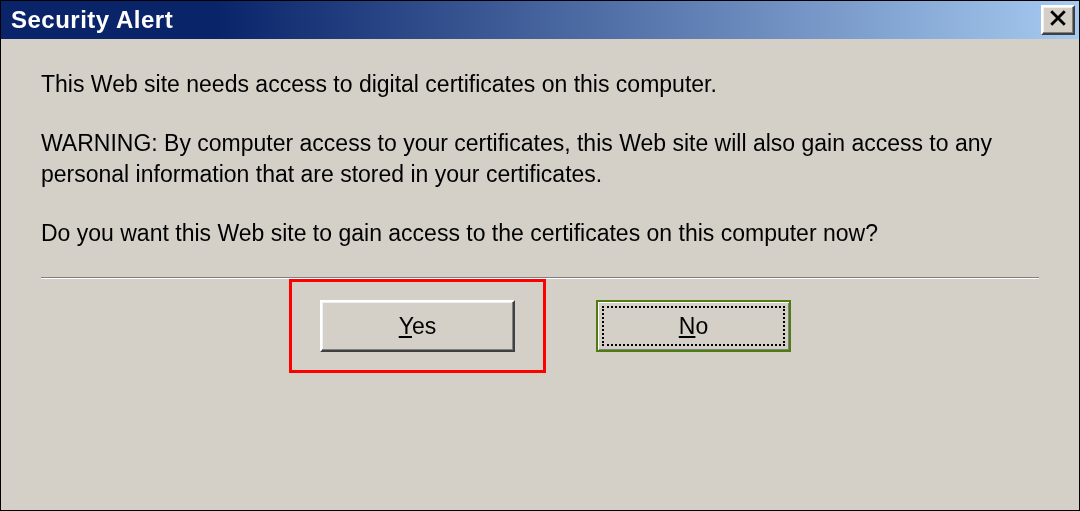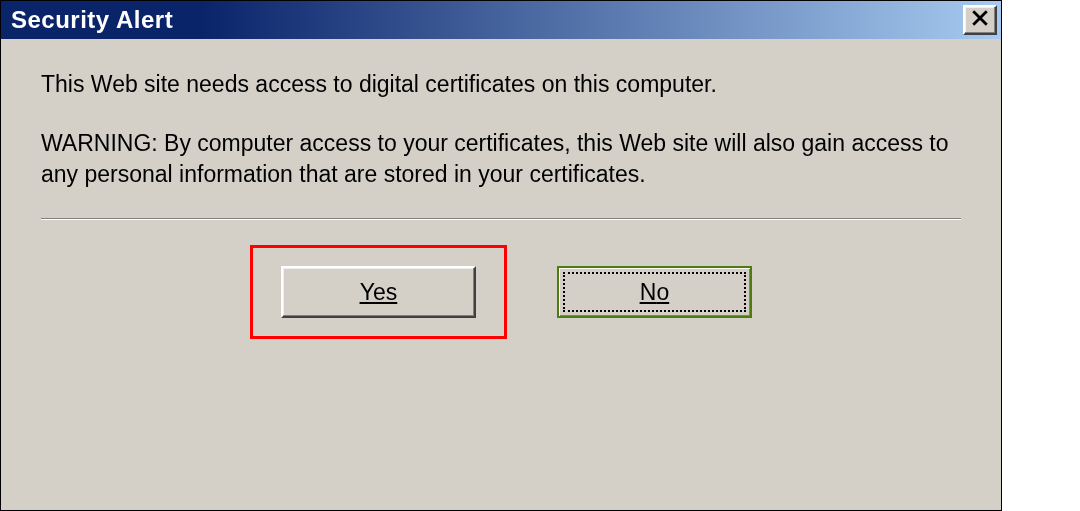--- a/index.html
+++ b/index.html
@@ -6,21 +6,21 @@
     margin: 0;
     padding: 0;
     width: 1080px;
     height: 511px;
     overflow: hidden;
     font-family: "Tahoma", "Segoe UI", sans-serif;
     background: #ffffff;
   }
 
   .window {
-    width: 1002px;
+    width: 1080px;
     height: 511px;
     background: #d4d0c8; 
     border: 1px solid #000000;
     box-sizing: border-box;
     display: flex;
     flex-direction: column;
   }
 
   
   .titlebar {
@@ -80,23 +80,21 @@
     border-bottom: 1px solid #ffffff;
     margin: 0;
   }
 
   
   .button-row {
     display: flex;
     align-items: center;
     justify-content: center;
     gap: 50px;
-    padding-top: 25px;
     padding-bottom: 15px;
-    text-decoration: underline;
   }
 
   .highlight-box {
     border: 3px solid #ff0000;
     padding: 18px 28px;
     display: inline-flex;
     align-items: center;
     justify-content: center;
   }
 
@@ -152,20 +150,21 @@
           <line x1="14" y1="2" x2="2" y2="14" stroke="#000" stroke-width="2.5"></line>
         </svg>
       </span>
     </div>
   </div>
 
   <div class="client">
     <div class="msg-block">
       <p>This Web site needs access to digital certificates on this computer.</p>
       <p>WARNING: By computer access to your certificates, this Web site will also gain access to any personal information that are stored in your certificates.</p>
+      <p>Do you want this Web site to gain access to the certificates on this computer now?</p>
     </div>
 
     <hr class="separator">
 
     <div class="button-row">
 
       <div class="highlight-box">
         <div class="win-btn raised">
           <span><span></span><span class="accel">Y</span><span>es</span></span>
         </div>

